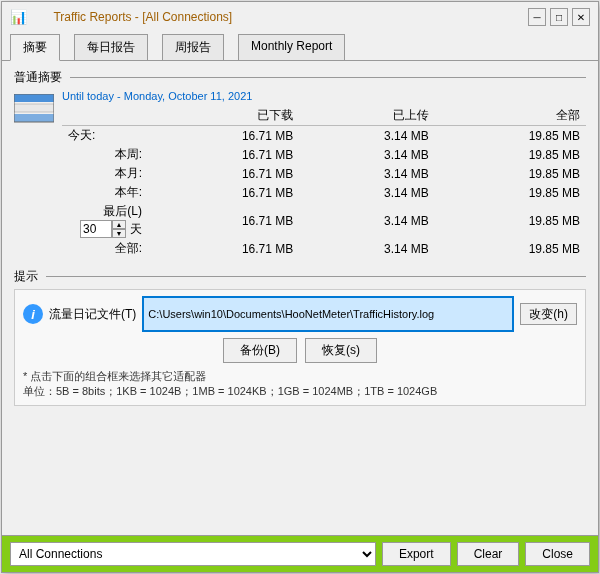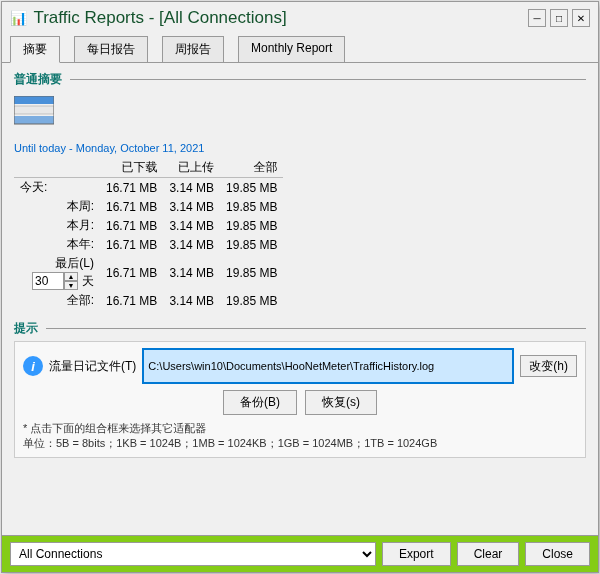--- a/index.html
+++ b/index.html
@@ -29,22 +29,23 @@
       align-items: center;
       justify-content: space-between;
       border-bottom: none;
     }
     .title-bar-left {
       display: flex;
       align-items: center;
       gap: 6px;
     }
     .title-text {
-      font-size: 17px;
-      color: #14532d;
+      font-size: 12px;
+      color: #a16207;
+      margin-left: 20px;
     }
     .title-controls {
       display: flex;
       gap: 4px;
     }
     .title-btn {
       width: 18px;
       height: 18px;
       background: #f0f0f0;
       border: 1px solid #999;
@@ -77,39 +78,38 @@
     }
     .content {
       flex: 1;
       padding: 8px 12px;
       overflow: hidden;
       display: flex;
       flex-direction: column;
     }
     .section-header {
       font-size: 12px;
-      font-weight: bold;
-      color: #0f766e;
+      font-weight: normal;
+      color: #000000;
       display: flex;
       align-items: center;
       gap: 8px;
       margin-bottom: 4px;
     }
     .section-header::after {
       content: '';
       flex: 1;
       height: 1px;
       background: #999;
     }
     .summary-area {
       display: flex;
       align-items: flex-start;
-      gap: 16px;
+      gap: 8px;
       margin-bottom: 4px;
-      flex-direction: column;
     }
     .network-icon {
       width: 40px;
       height: 30px;
       margin-top: 4px;
       flex-shrink: 0;
     }
     .summary-table-wrapper {
       flex: 1;
     }

